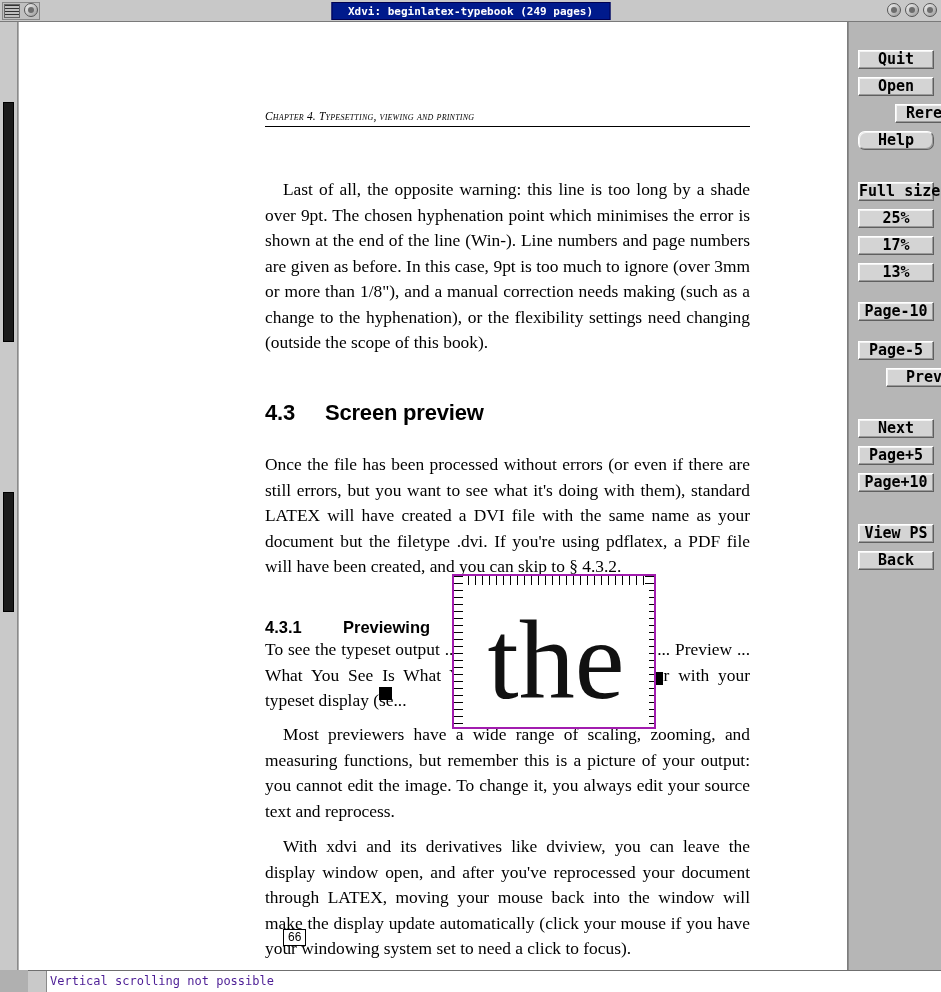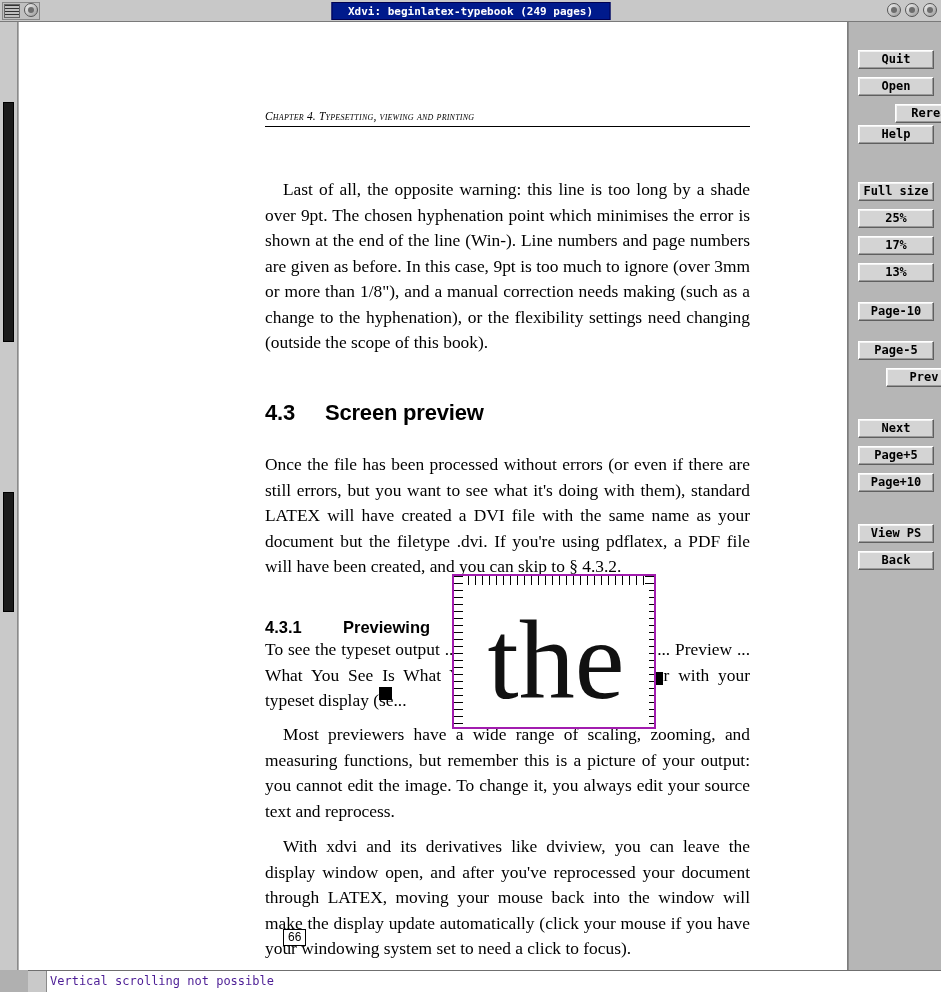--- a/index.html
+++ b/index.html
@@ -284,21 +284,21 @@
     position: absolute;
     left: 9px;
     width: 76px;
     height: 19px;
     background: #d4d4d4;
     border: 1px solid #ffffff;
     border-right-color: #5f5f5f;
     border-bottom-color: #5f5f5f;
     box-shadow: inset -1px -1px 0 #9a9a9a, inset 1px 1px 0 #f3f3f3;
     font-family: "DejaVu Sans Mono", monospace;
-    font-size: 12px;
+    font-size: 15px;
     font-weight: bold;
     color: #000;
     line-height: 17px;
     text-align: center;
     box-sizing: border-box;
     cursor: pointer;
     white-space: nowrap;
   }
 
   
@@ -388,21 +388,21 @@
           </div>
         </div>
 
       </div>
     </div>
 
     <div id="control-panel">
         <div class="btn" style="top: 28px;">Quit</div>
         <div class="btn" style="top: 55px;">Open</div>
         <div class="btn" style="top: 82px; margin-left: 37px;">Reread</div>
-        <div class="btn" style="top: 103px;">Help</div>
+        <div class="btn" style="top: 109px; border-radius: 7px;">Help</div>
         <div class="btn" style="top: 160px;">Full size</div>
         <div class="btn" style="top: 187px;">25%</div>
         <div class="btn" style="top: 214px;">17%</div>
         <div class="btn" style="top: 241px;">13%</div>
         <div class="btn" style="top: 280px;">Page-10</div>
         <div class="btn" style="top: 319px;">Page-5</div>
         <div class="btn" style="top: 346px; margin-left: 28px;">Prev</div>
         <div class="btn" style="top: 397px;">Next</div>
         <div class="btn" style="top: 424px;">Page+5</div>
         <div class="btn" style="top: 451px;">Page+10</div>

